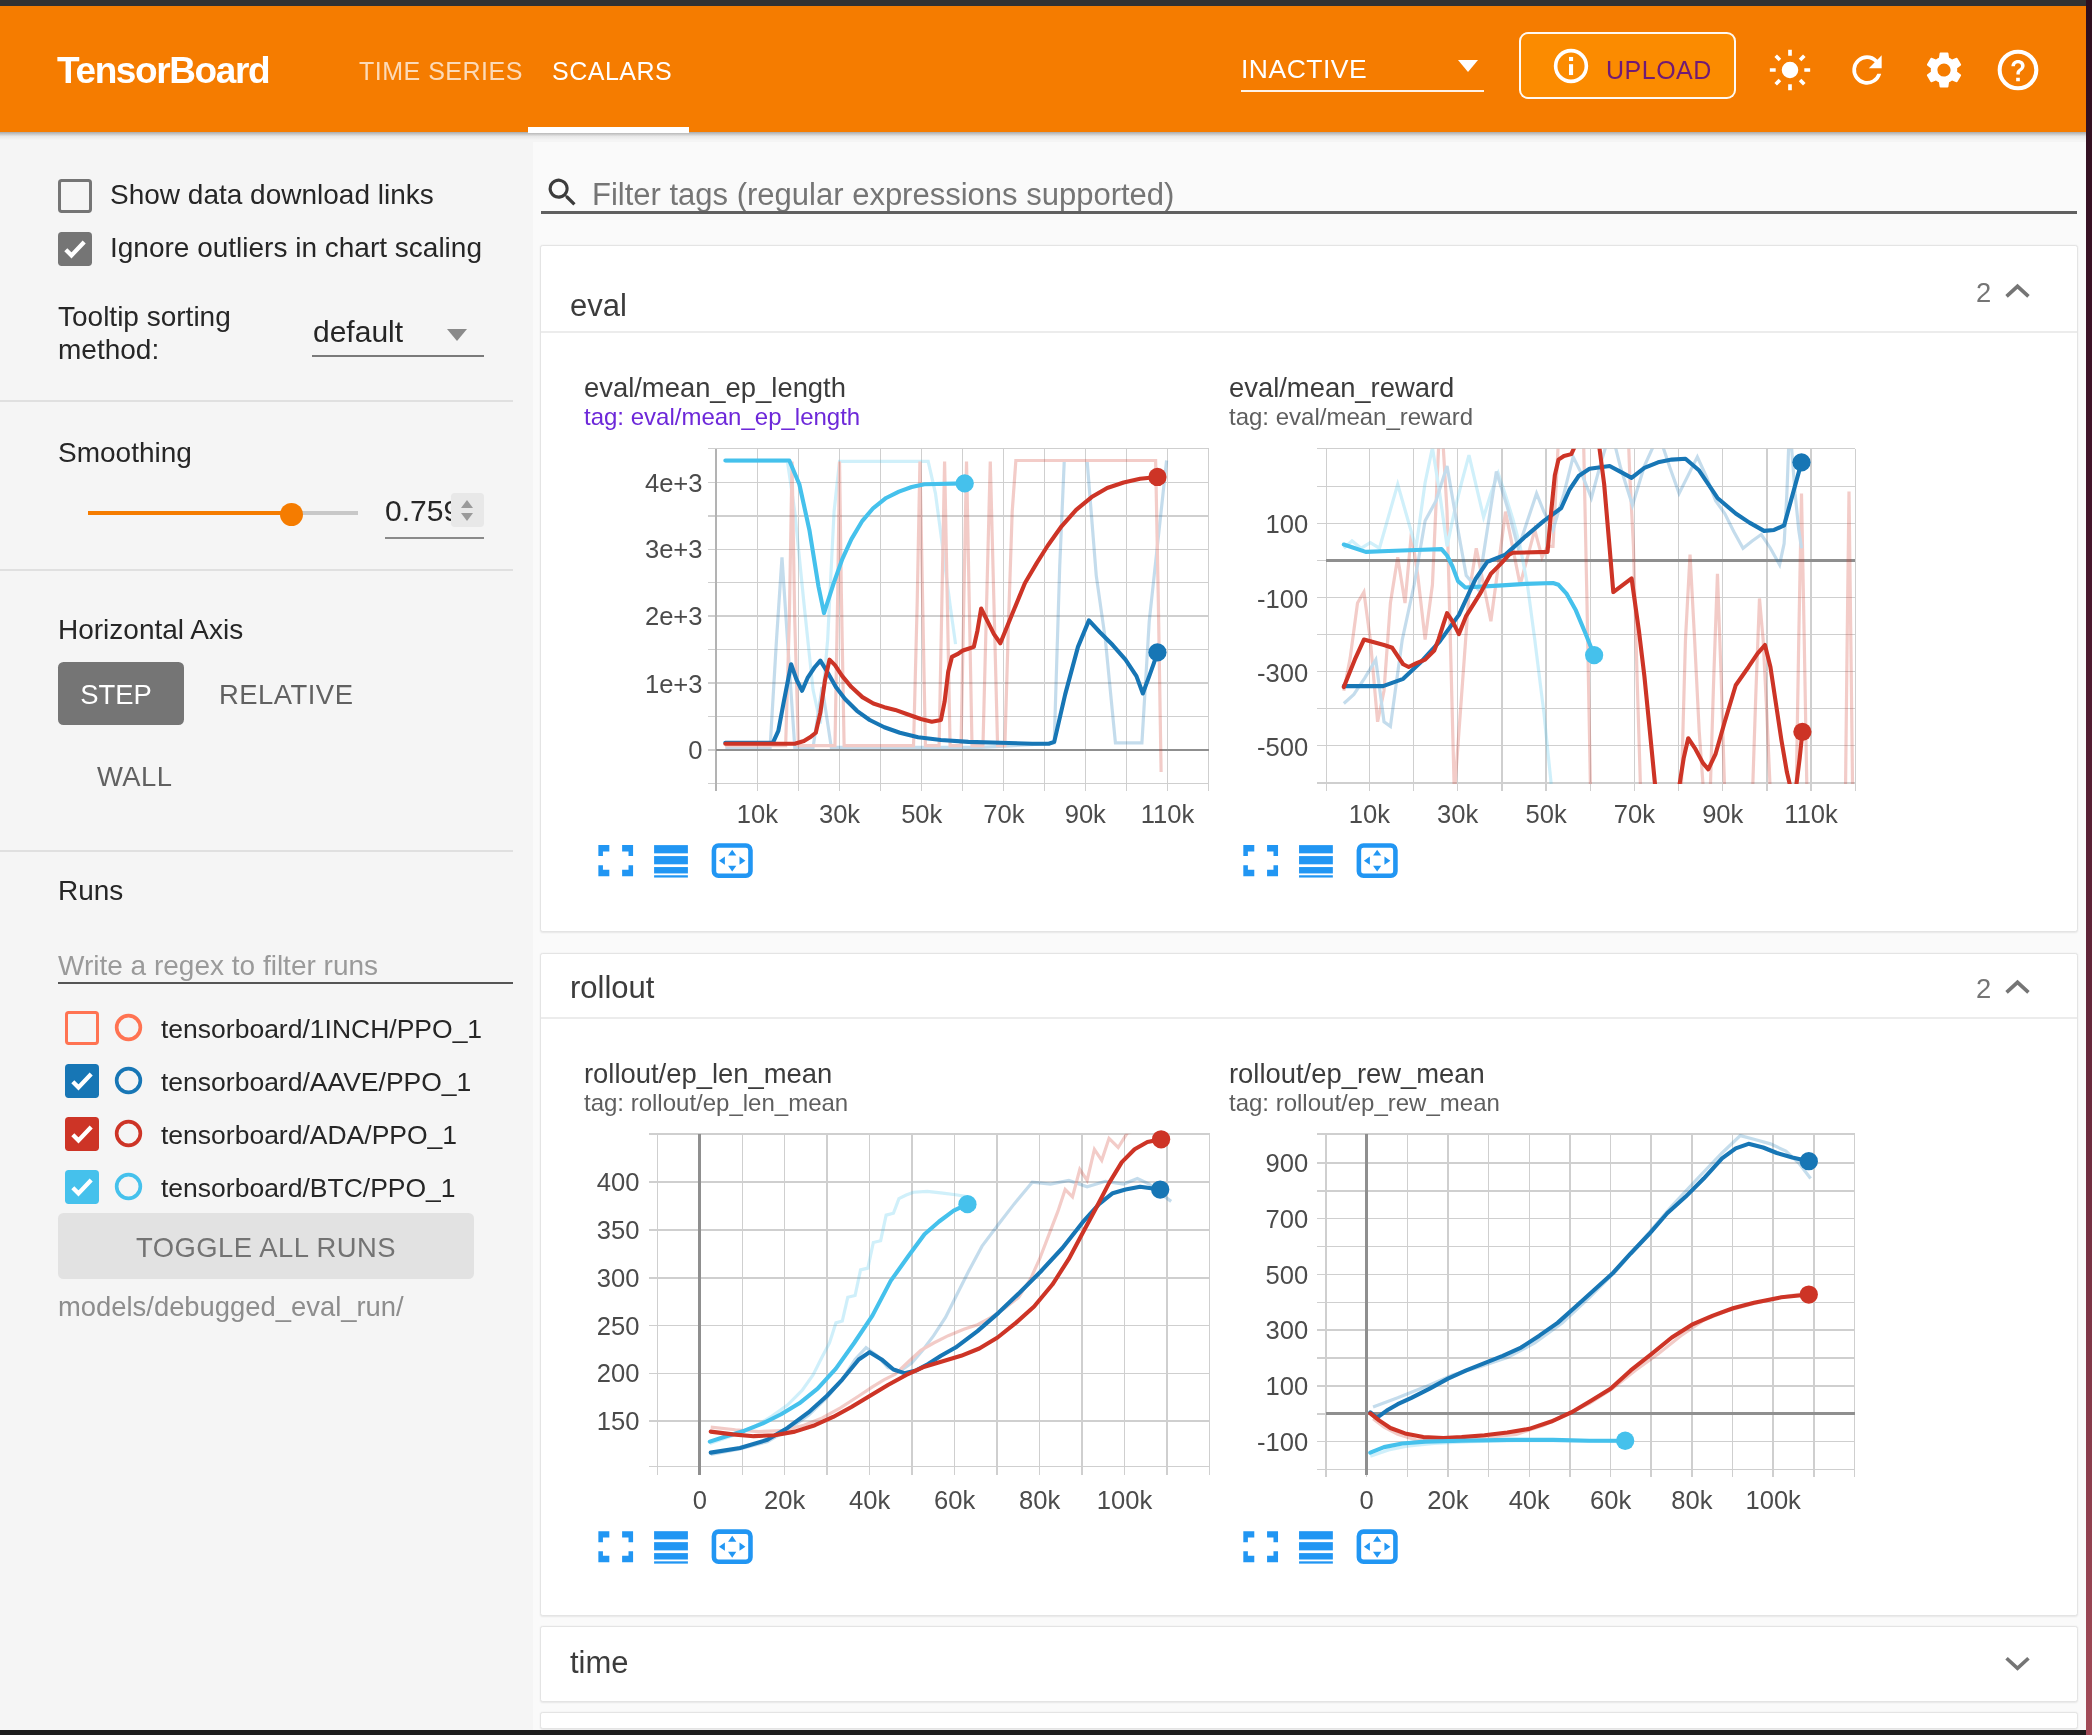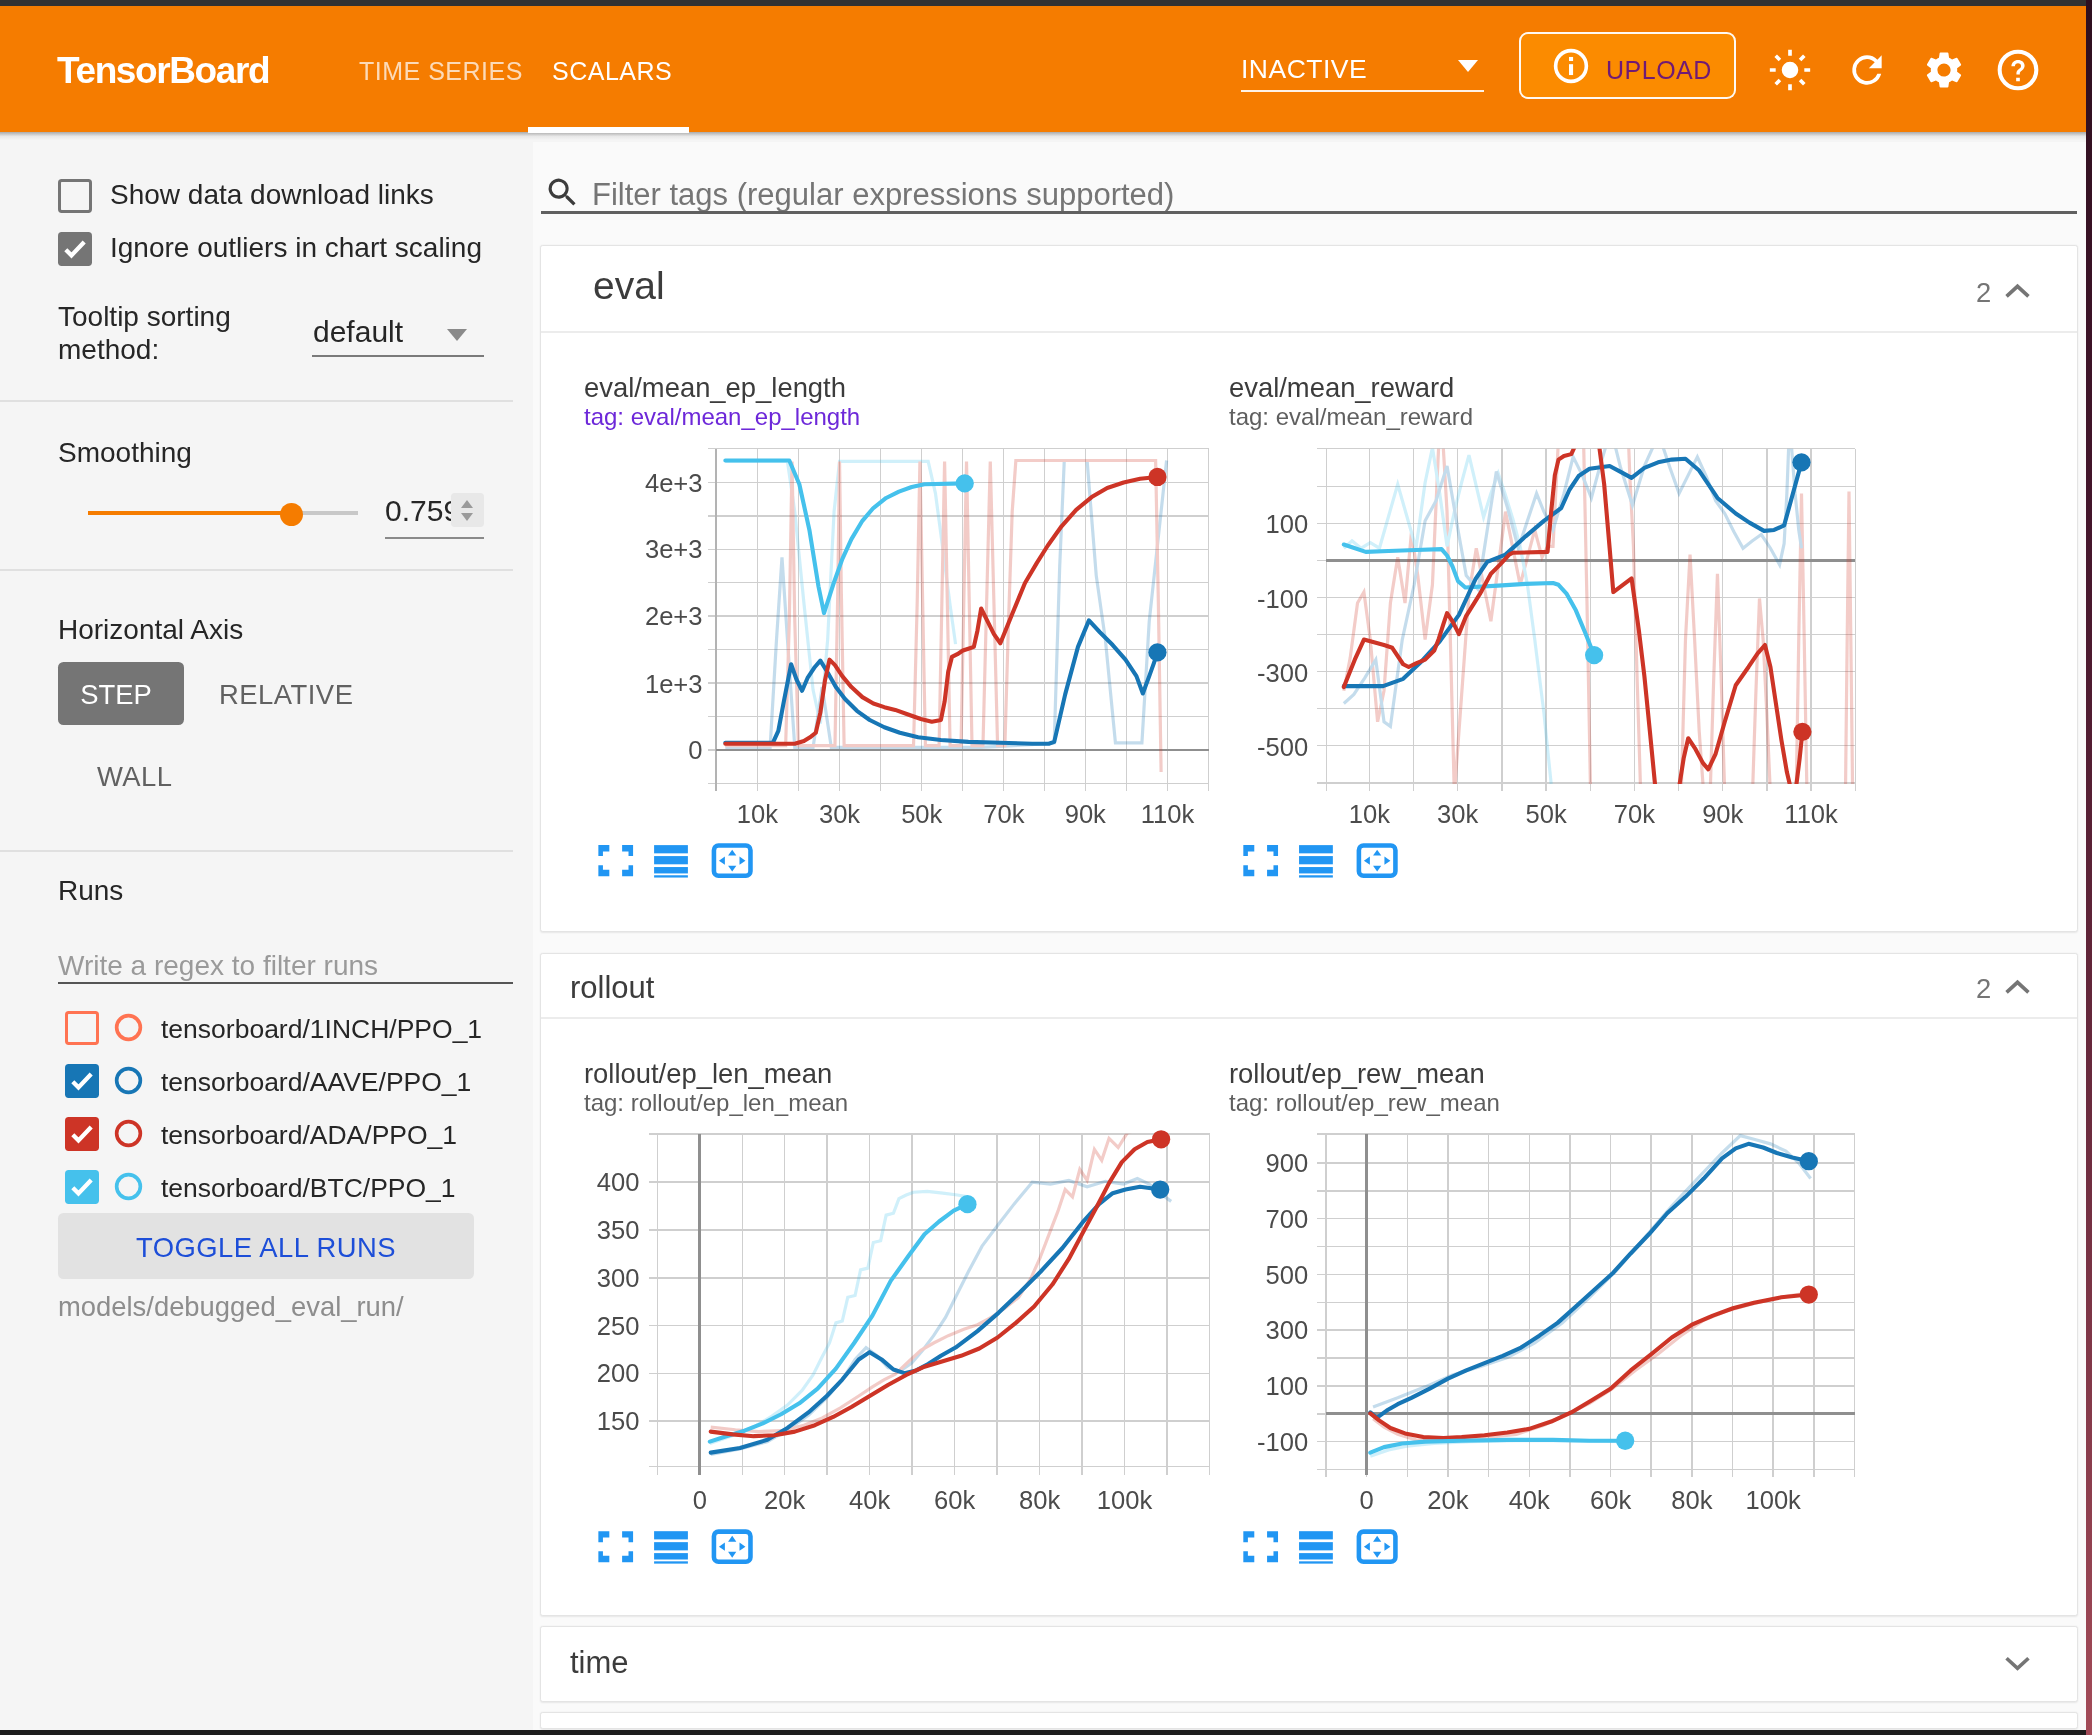--- a/index.html
+++ b/index.html
@@ -115,33 +115,33 @@
 <div class="abs" style="left:65px;top:1170px;width:34px;height:34px;background:#45c1ec;border-radius:3.7px;"></div>
 <svg class="abs" style="left:65px;top:1170px;" width="34" height="34" viewBox="0 0 24 24">
     <path d="M5.5 12.5l4 4L18.5 7" stroke="#fff" stroke-width="3" fill="none"></path>
   </svg>
 <svg class="abs" style="left:113px;top:1171px;" width="31" height="31" viewBox="0 0 34 34">
     <circle cx="17" cy="17" r="13" fill="none" stroke="#45c1ec" stroke-width="4"></circle>
   </svg>
 <div class="abs" style="left:161px;top:1173px;color:#262626;font-size:26.5px;">tensorboard/BTC/PPO_1</div>
 
 <div class="abs" style="left:58px;top:1213px;width:416px;height:66px;background:#e2e2e2;border-radius:5.5px;"></div>
-<div class="abs" style="left:58px;top:1232px;width:416px;text-align:center;color:#1d4ed8;font-size:27.4px;letter-spacing:0.5px;">TOGGLE ALL RUNS</div>
+<div class="abs" style="left:58px;top:1232px;width:416px;text-align:center;color:#737373;font-size:27.4px;letter-spacing:0.5px;">TOGGLE ALL RUNS</div>
 <div class="abs" style="left:58px;top:1291px;color:#8d8d8d;font-size:27.4px;">models/debugged_eval_run/</div>
 
 <div class="abs" style="left:533px;top:142px;width:1553px;height:1594px;background:#fafafa;"></div>
 
 <svg class="abs" style="left:544px;top:174px;" width="37" height="37" viewBox="0 0 24 24" fill="#3c3c3c">
   <path d="M15.5 14h-.79l-.28-.27a6.5 6.5 0 1 0-.7.7l.27.28v.79l5 4.99L20.49 19l-4.99-5zm-6 0A4.5 4.5 0 1 1 14 9.5 4.5 4.5 0 0 1 9.5 14z"></path>
 </svg>
 <div class="abs" style="left:592px;top:177px;color:#757575;font-size:31px;">Filter tags (regular expressions supported)</div>
 <div class="abs" style="left:541px;top:211px;width:1536px;height:2.7px;background:#606060;"></div>
 
 <div class="card" style="left:540px;top:245px;width:1538px;height:687px;"></div>
-<div class="abs" style="left:570px;top:264px;color:#3c3c3c;font-size:39px;margin-left:23px;">eval</div>
+<div class="abs" style="left:570px;top:288px;color:#3c3c3c;font-size:31px;">eval</div>
 <div class="abs" style="left:1976px;top:277px;color:#757575;font-size:27.4px;">2</div>
 <svg class="abs" style="left:2002px;top:279px;" width="31" height="25.6" viewBox="0 0 34 28">
     <path d="M5 19 L17 8 L29 19" fill="none" stroke="#757575" stroke-width="4"></path>
   </svg>
 <div class="abs" style="left:541px;top:331px;width:1536px;height:1.8px;background:#ececec;"></div>
 
 <div class="abs" style="left:584px;top:372px;color:#3c3c3c;font-size:27.4px;">eval/mean_ep_length</div>
 <div class="abs" style="left:584px;top:403px;color:#6d28d9;font-size:24px;">tag: eval/mean_ep_length</div>
 <div class="abs" style="left:1229px;top:372px;color:#3c3c3c;font-size:27.4px;">eval/mean_reward</div>
 <div class="abs" style="left:1229px;top:403px;color:#5f5f5f;font-size:24px;">tag: eval/mean_reward</div>

